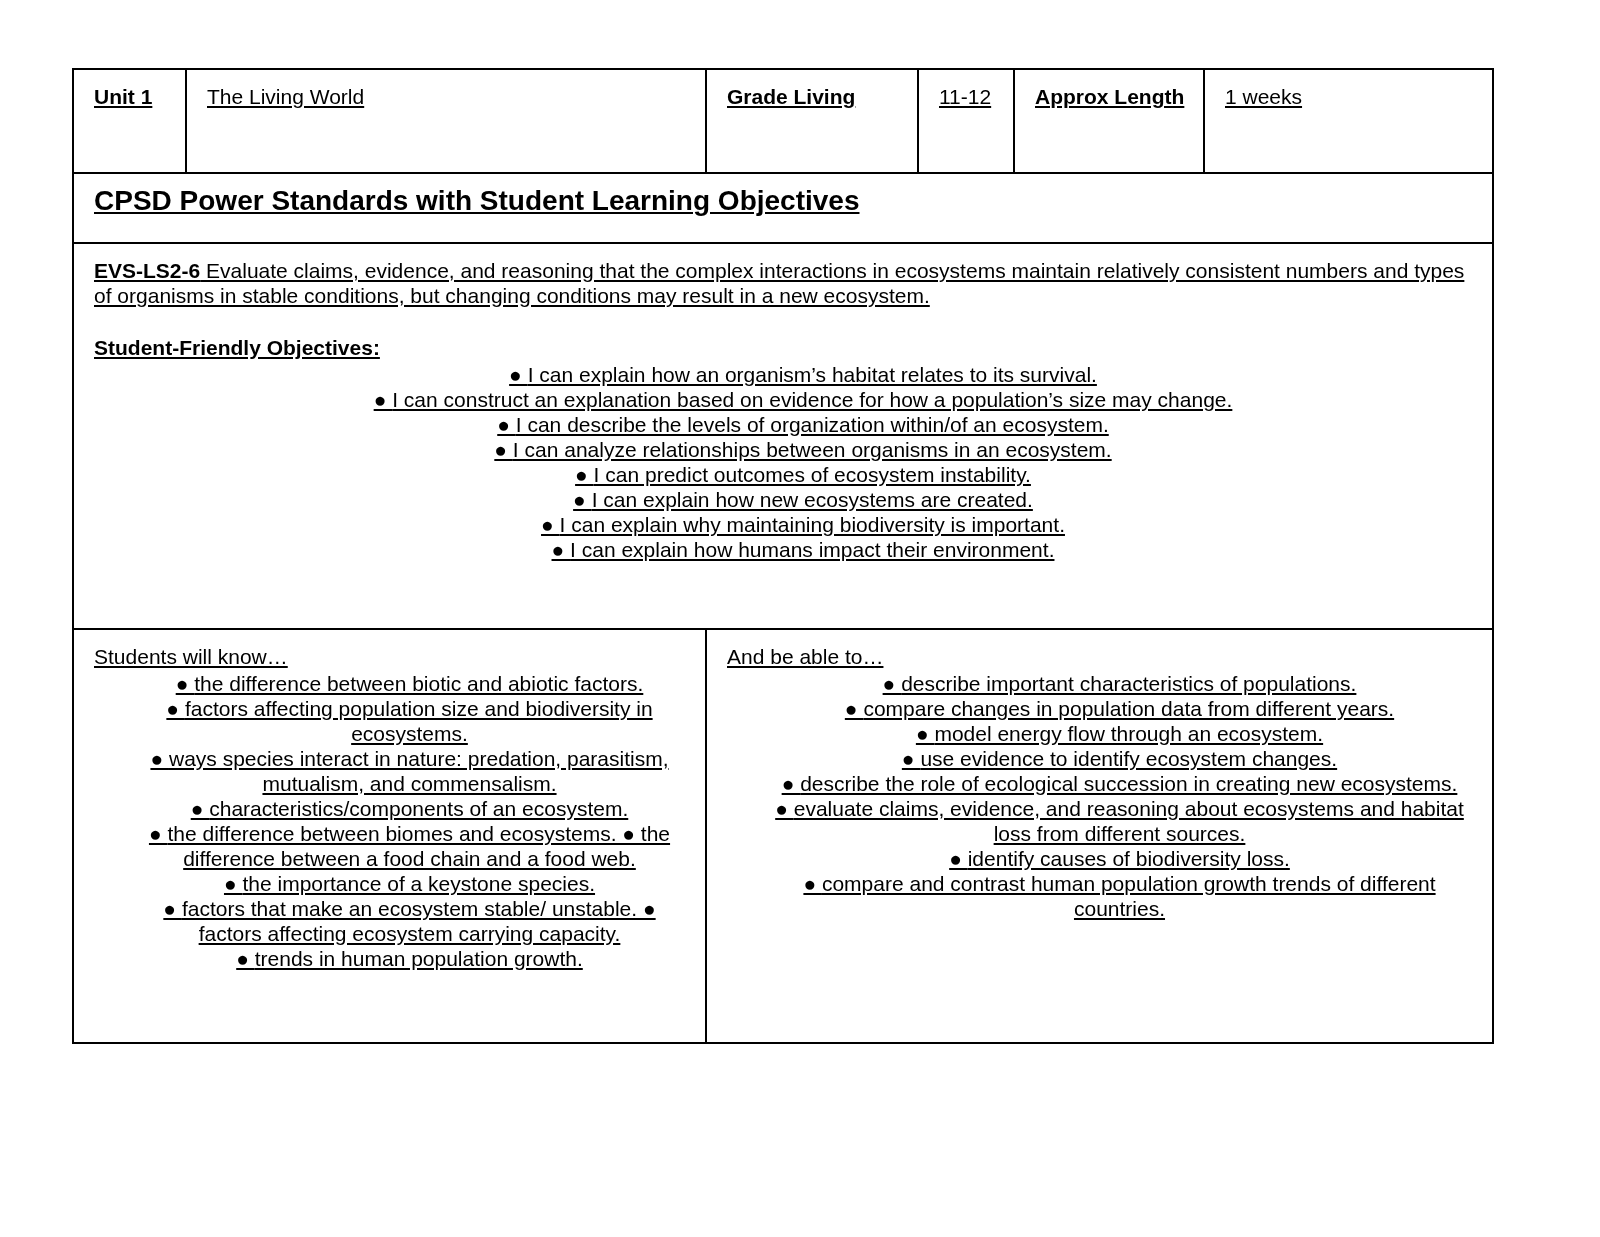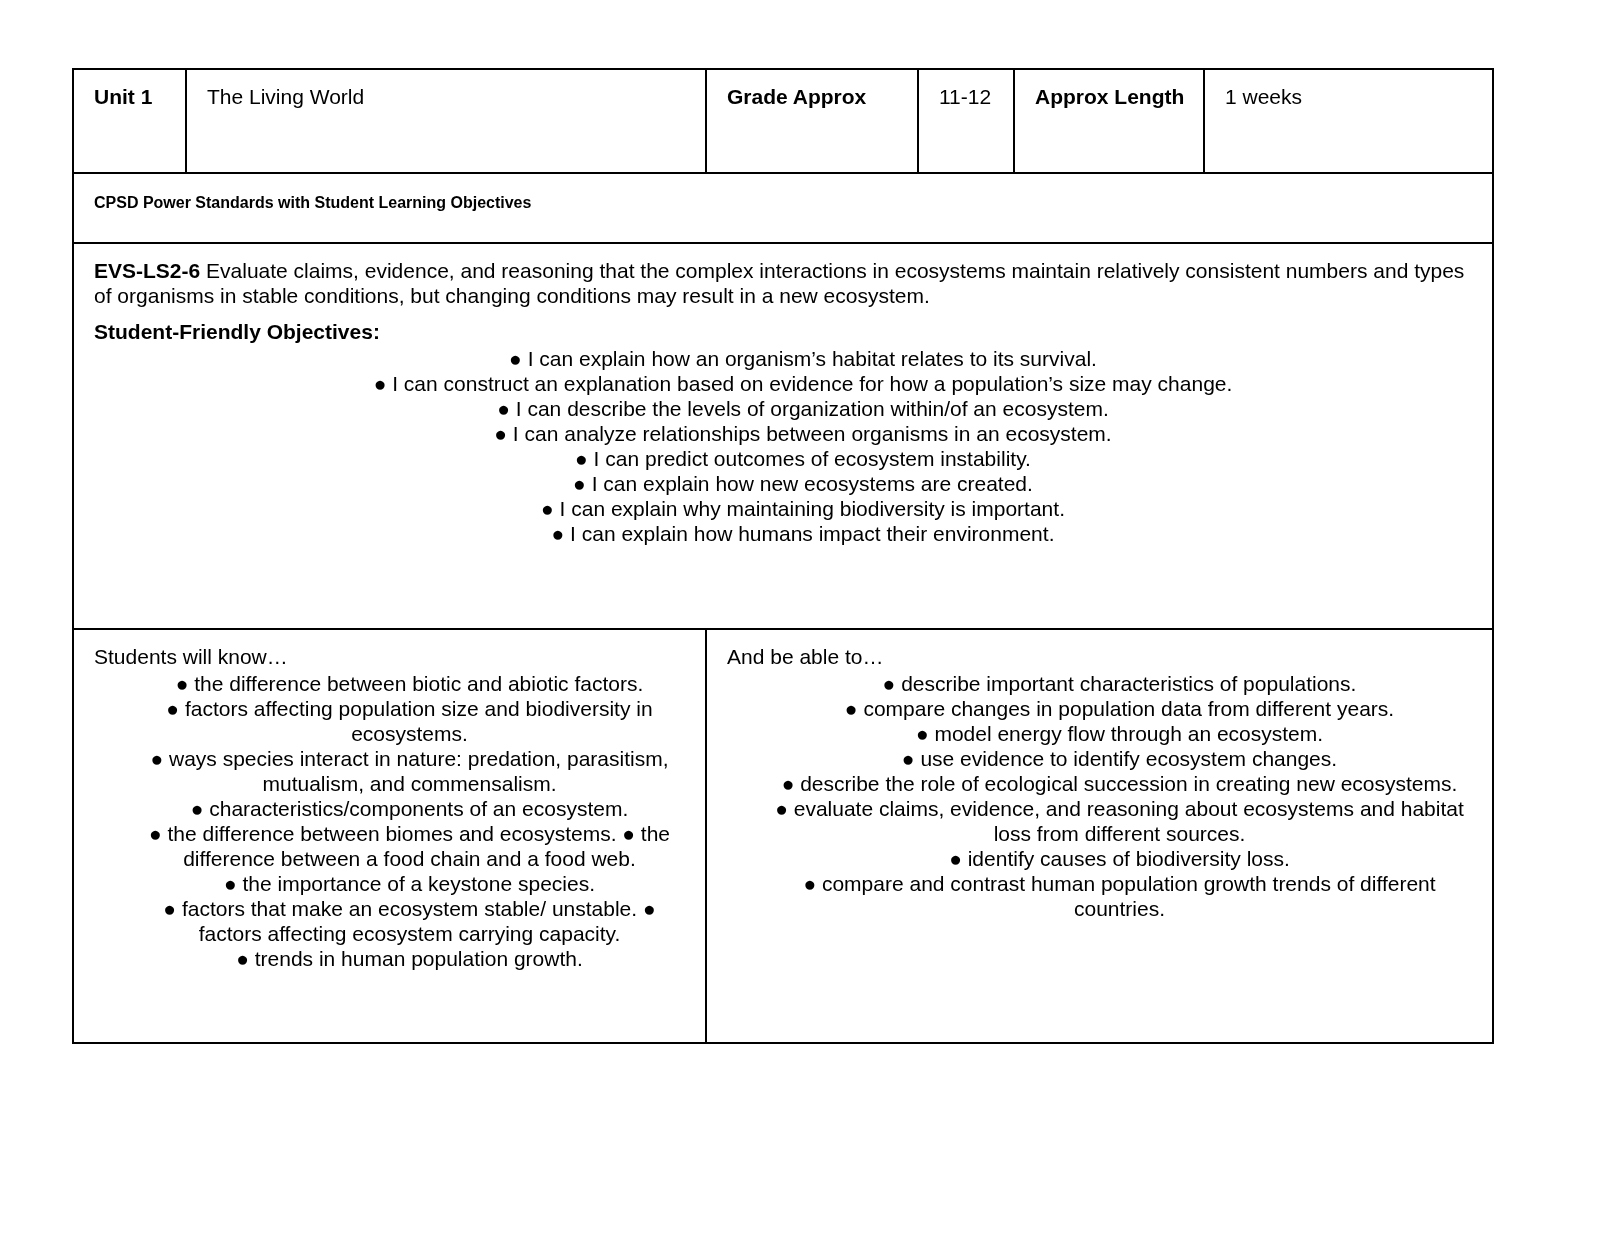--- a/index.html
+++ b/index.html
@@ -25,32 +25,33 @@
     border-collapse: collapse;
     table-layout: fixed;
   }
   table.doc-table td {
     border: 2px solid #000000;
     vertical-align: top;
     padding: 14px 18px 10px 20px;
     font-size: 21px;
     line-height: 25px;
     word-wrap: break-word;
+    text-decoration: underline;
   }
   .bold { font-weight: bold; }
   tr.row-header td { height: 78px; }
   tr.row-section td { height: 44px; }
   tr.row-standard td { height: 360px; }
   tr.row-indicators td { height: 42px; }
   tr.row-knowable td { height: 388px; margin-left: 47px; }
-  .section-title { font-weight: bold; font-size: 16px; }
+  .section-title { font-weight: bold; font-size: 28px; }
   .standard-par { margin: 0 0 0 0; }
   .objectives-heading {
     font-weight: bold;
-    margin-top: 11px;
+    margin-top: 27px;
   }
   ul.bullets {
     list-style: none;
     margin: 2px 0 0 0;
     padding: 0 0 0 38px;
     text-align: center;
   }
   ul.bullets li {
     margin: 0;
     padding: 0;
@@ -73,21 +74,21 @@
       <col style="width:212px">
       <col style="width:96px">
       <col style="width:190px">
       <col style="width:289px">
     </colgroup>
 
     <tbody>
         <tr class="row-header">
       <td class="bold">Unit 1</td>
       <td>The Living World</td>
-      <td class="bold">Grade Approx</td>
+      <td class="bold">Grade Living</td>
       <td>11-12</td>
       <td class="bold">Approx Length</td>
       <td>1 weeks</td>
     </tr>
 
     <tr class="row-section">
       <td colspan="6">
         <span class="section-title">CPSD Power Standards with Student Learning Objectives</span>
       </td>
     </tr>

